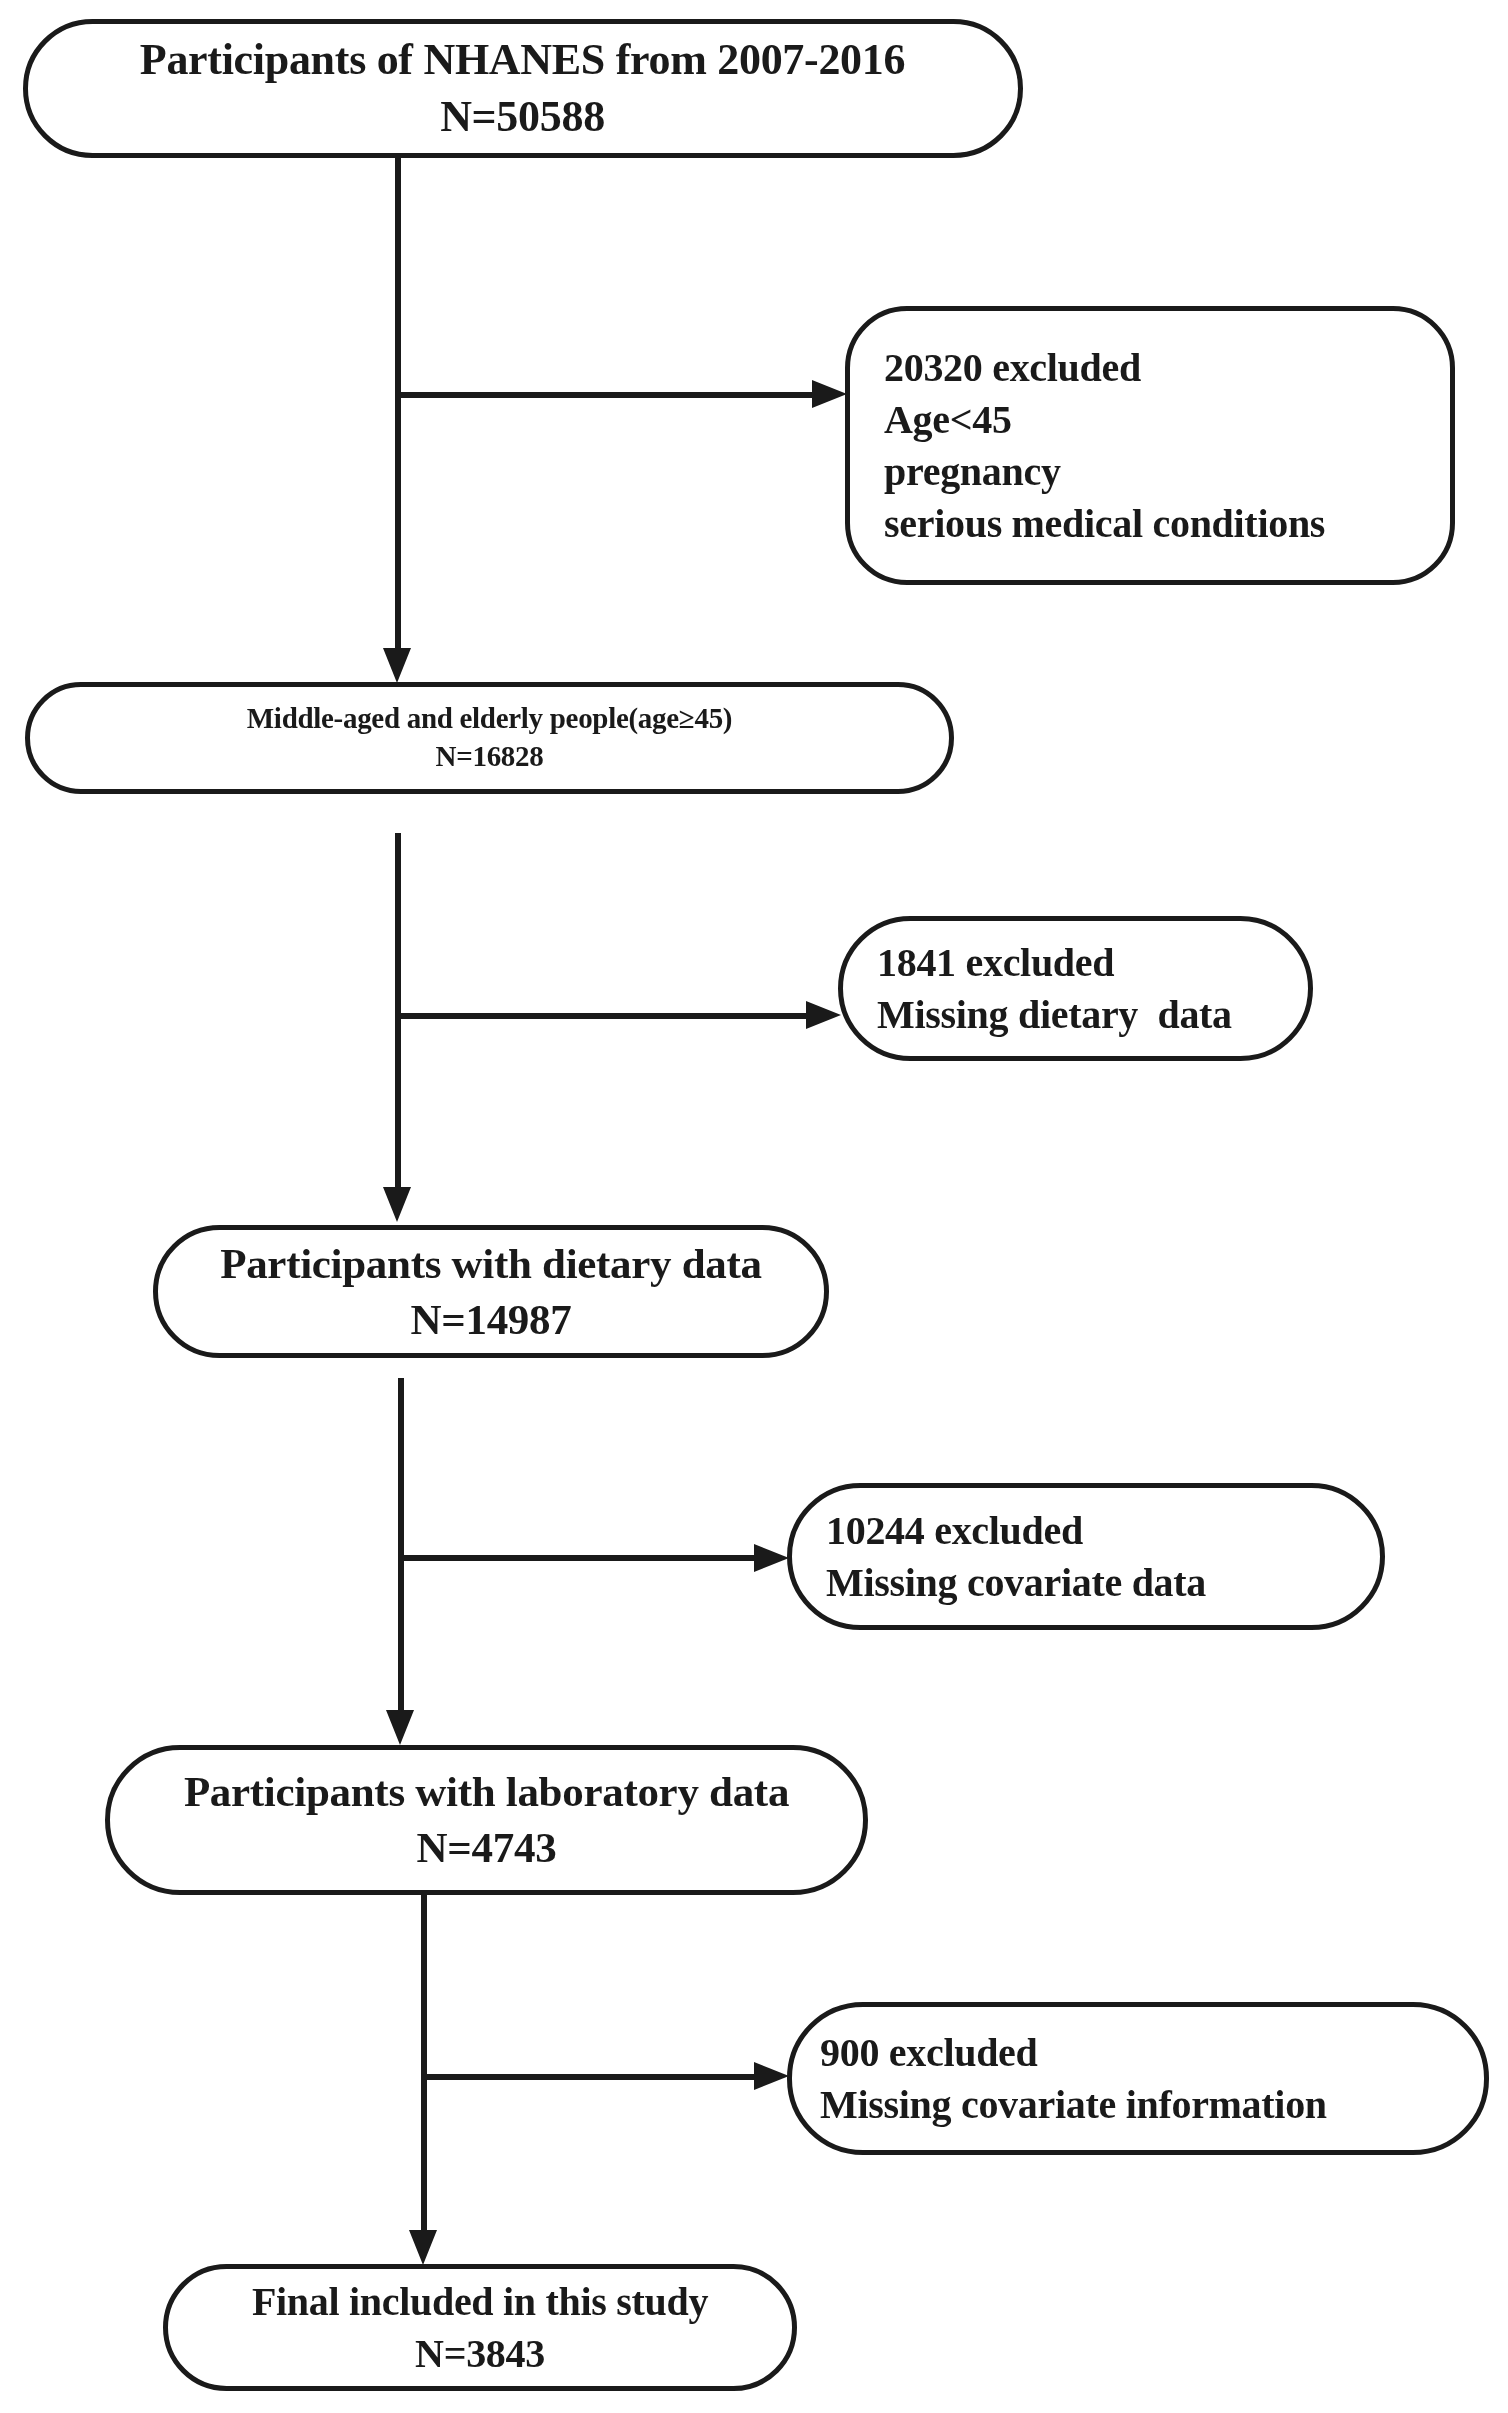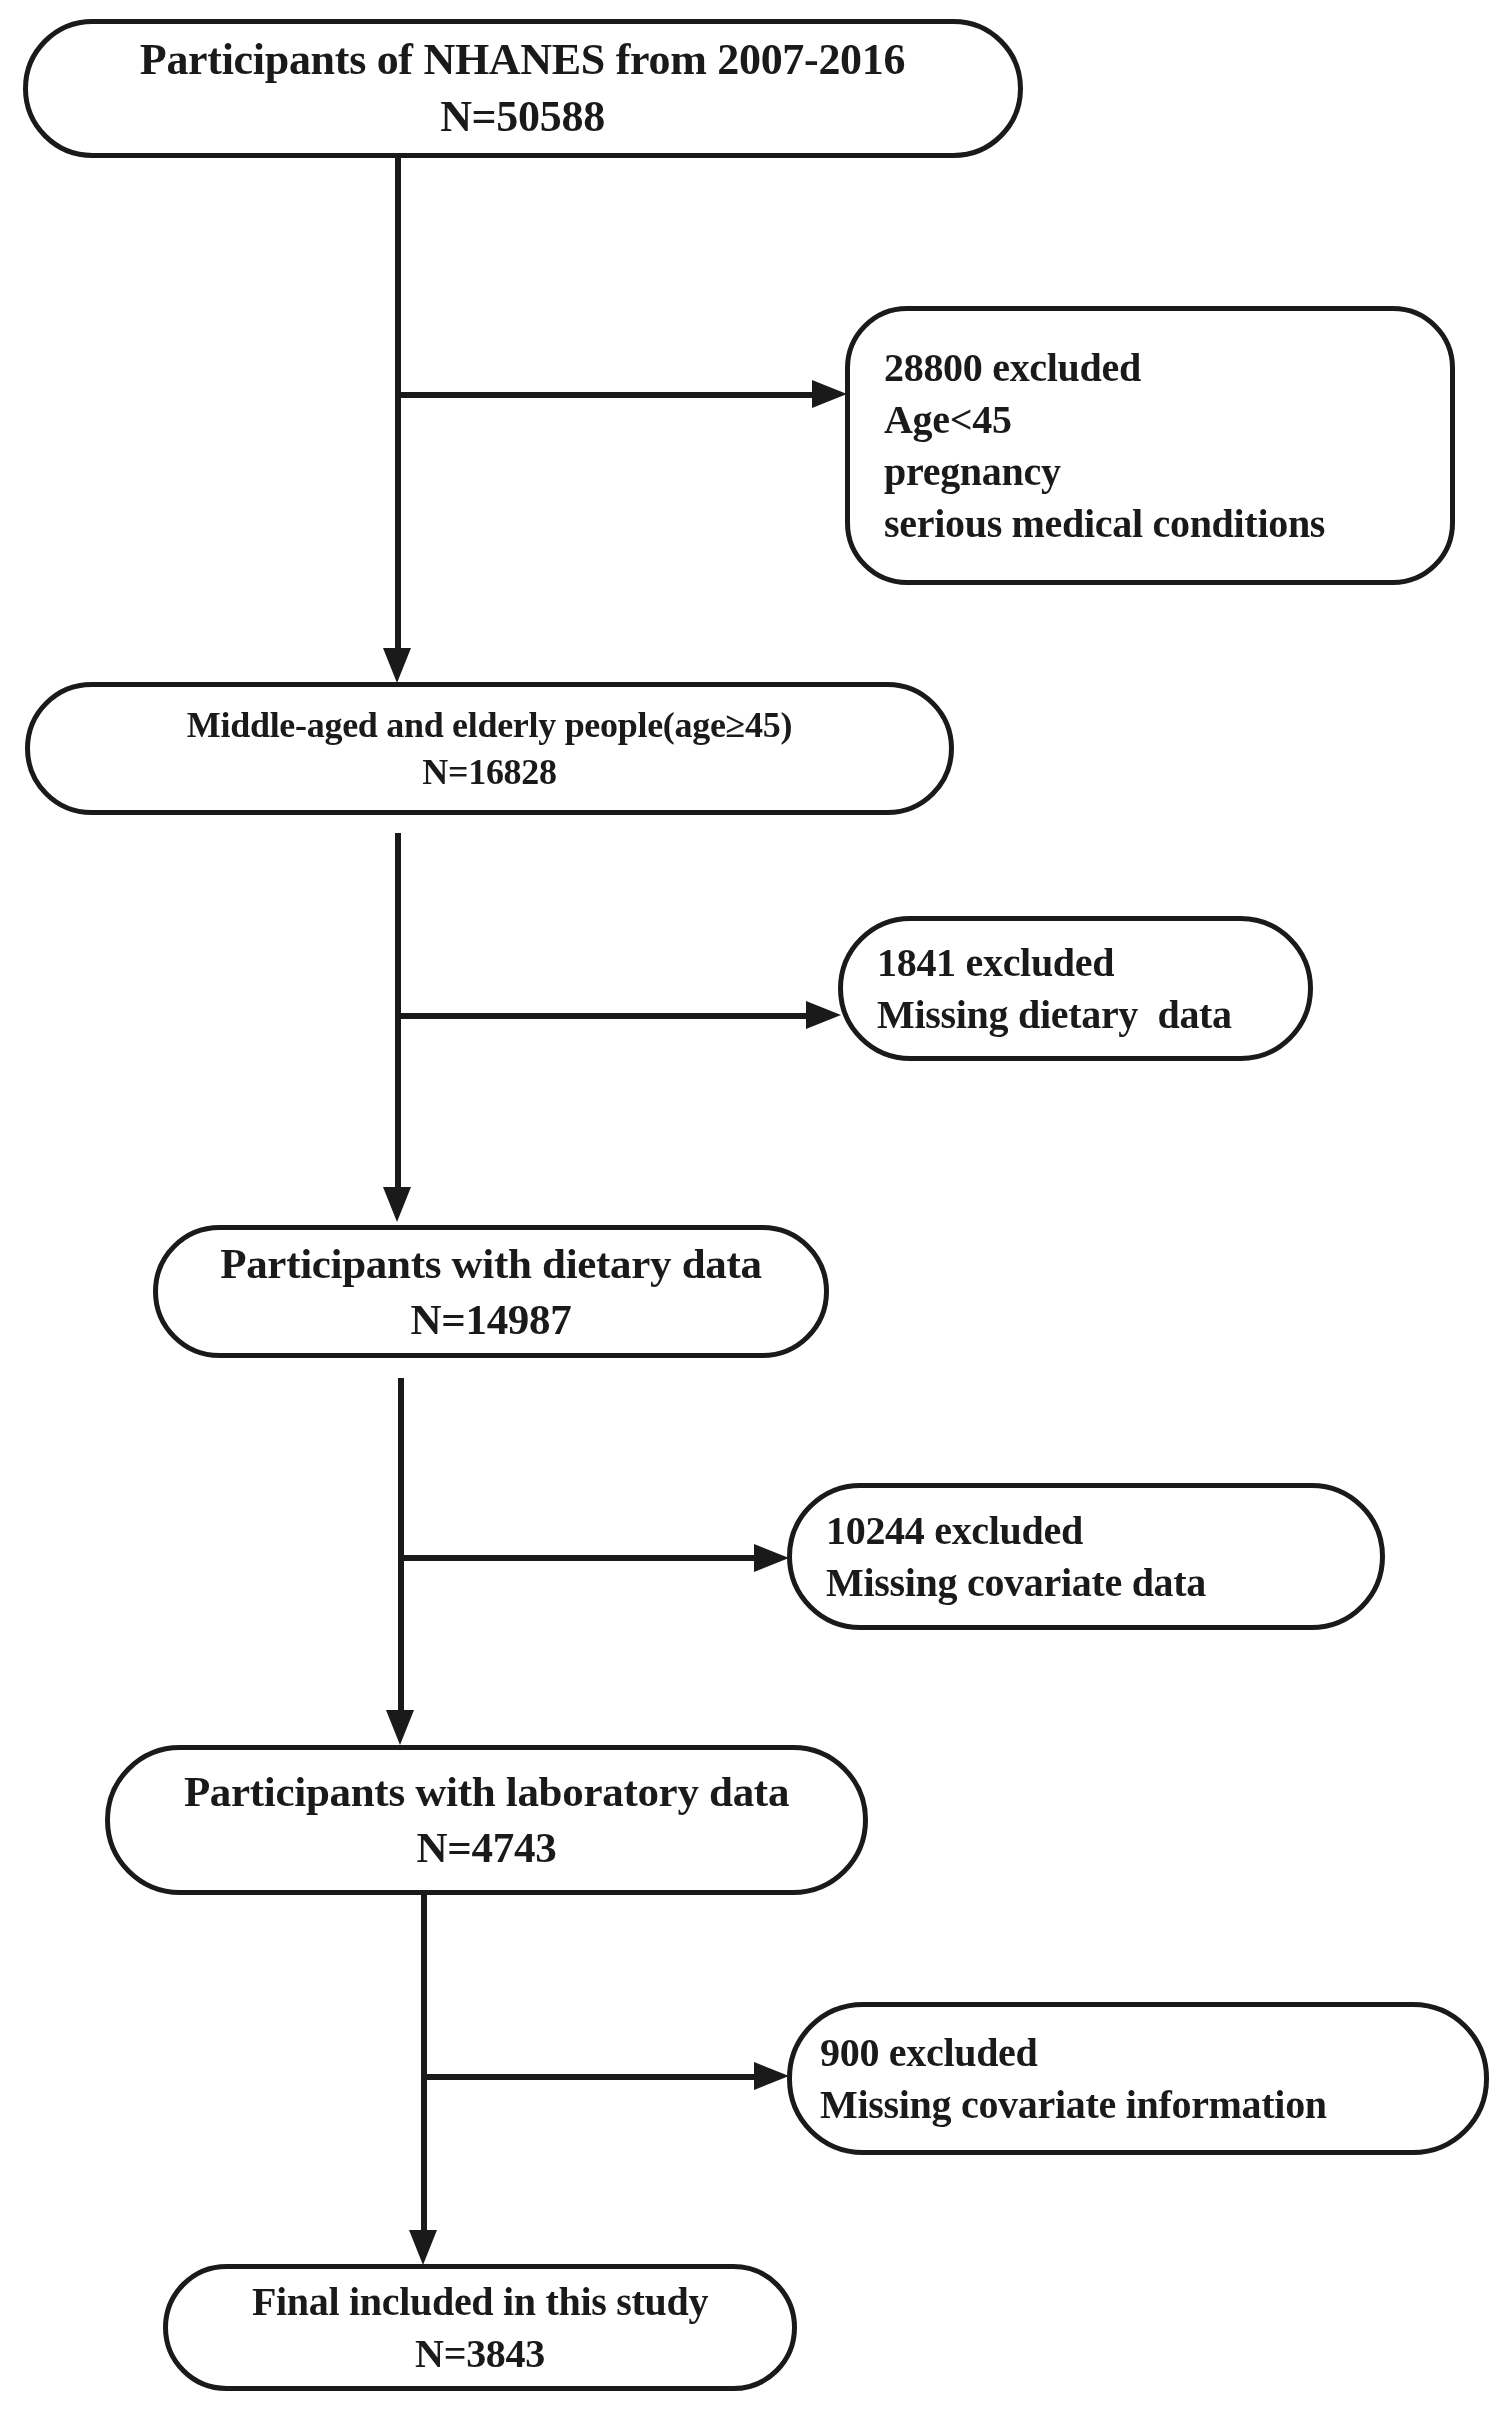--- a/index.html
+++ b/index.html
@@ -30,21 +30,21 @@
     font-weight: bold;
     line-height: 1.30;
     letter-spacing: -0.3px;
   }
   .node.center { align-items: center; text-align: center; }
   .node.leftal { align-items: flex-start; text-align: left; }
   .node .line { display: block; white-space: pre; }
 
   
   #node-source       { left: 22.5px;  top: 18.6px;   width: 1000px; height: 139px;  border-radius: 70px; font-size: 44px; }
-  #node-middle-aged  { left: 25px;  top: 682px; width: 929px; height: 133px;  border-radius: 75px; font-size: 36px; }
+  #node-middle-aged  { left: 25px;  top: 682px; width: 929px; height: 112px;  border-radius: 75px; font-size: 29px; }
   #node-dietary      { left: 153px; top: 1225px; width: 676px; height: 133px;  border-radius: 76px; font-size: 43px; }
   #node-laboratory   { left: 105px; top: 1745px; width: 763px; height: 150px;  border-radius: 75px; font-size: 43px; }
   #node-final        { left: 163px; top: 2264px; width: 634px; height: 127px;  border-radius: 64px; font-size: 40px; }
 
   
   #node-excl-1 { left: 845px; top: 306px;  width: 610px; height: 279px; border-radius: 62px; font-size: 40px; padding-left: 34px; }
   #node-excl-2 { left: 838px; top: 916px; width: 475px;  height: 145px; border-radius: 73px; font-size: 40px; padding-left: 34px; }
   #node-excl-3 { left: 787px; top: 1483px; width: 598px; height: 147px; border-radius: 74px; font-size: 40px; padding-left: 34px; }
   #node-excl-4 { left: 787px; top: 2002px; width: 702px; height: 153px; border-radius: 76px; font-size: 40px; padding-left: 28px; }
 
@@ -84,21 +84,21 @@
     <span class="line">N=50588</span>
   </div>
 
   <div class="vline" style="left:395px; top:158px; height:493px;"></div>
   <div class="arrow-down" style="left:383px; top:648px;"></div>
 
   <div class="hline" style="left:395px; top:392px; width:419px;"></div>
   <div class="arrow-right" style="left:812px; top:380px;"></div>
 
   <div class="node leftal" id="node-excl-1">
-    <span class="line">28800 excluded</span>
+    <span class="line">20320 excluded</span>
     <span class="line">Age&lt;45</span>
     <span class="line">pregnancy</span>
     <span class="line">serious medical conditions</span>
   </div>
 
   <div class="node center" id="node-middle-aged">
     <span class="line">Middle-aged and elderly people(age≥45)</span>
     <span class="line">N=16828</span>
   </div>
 

